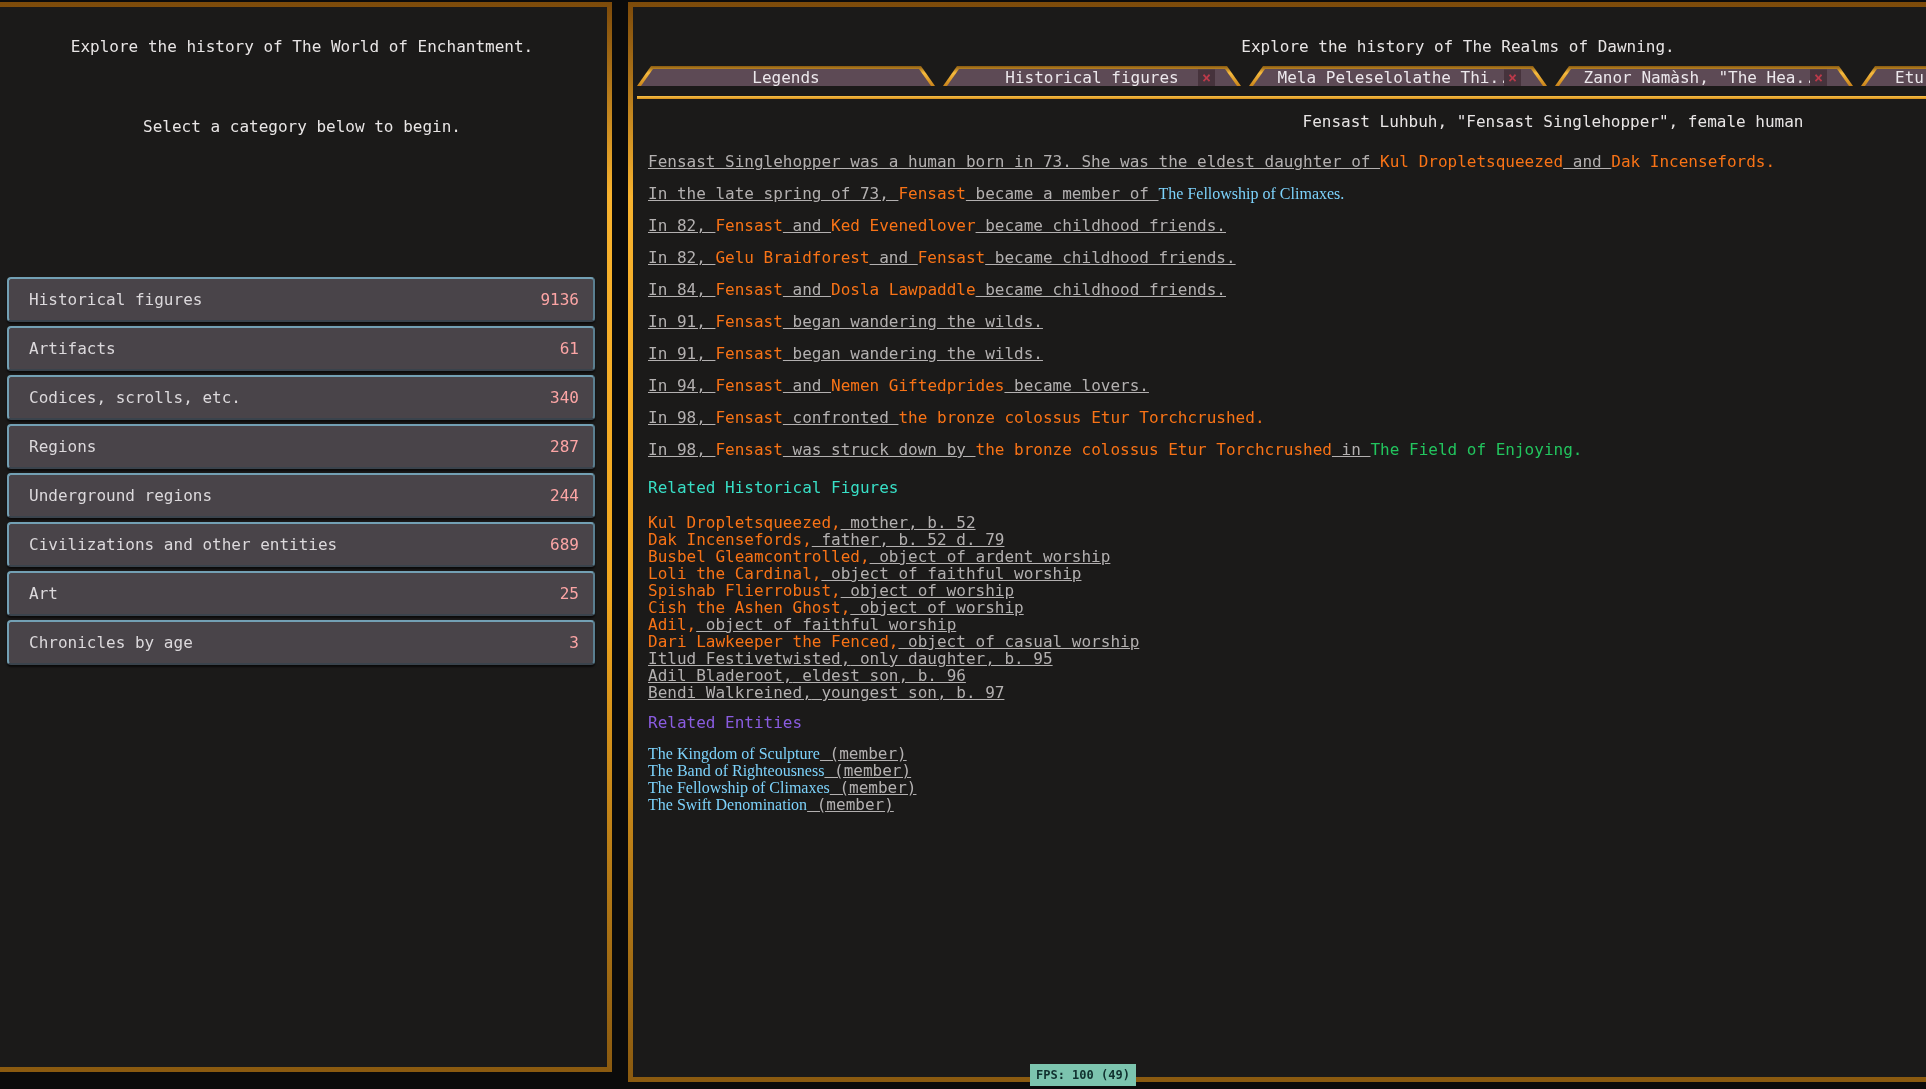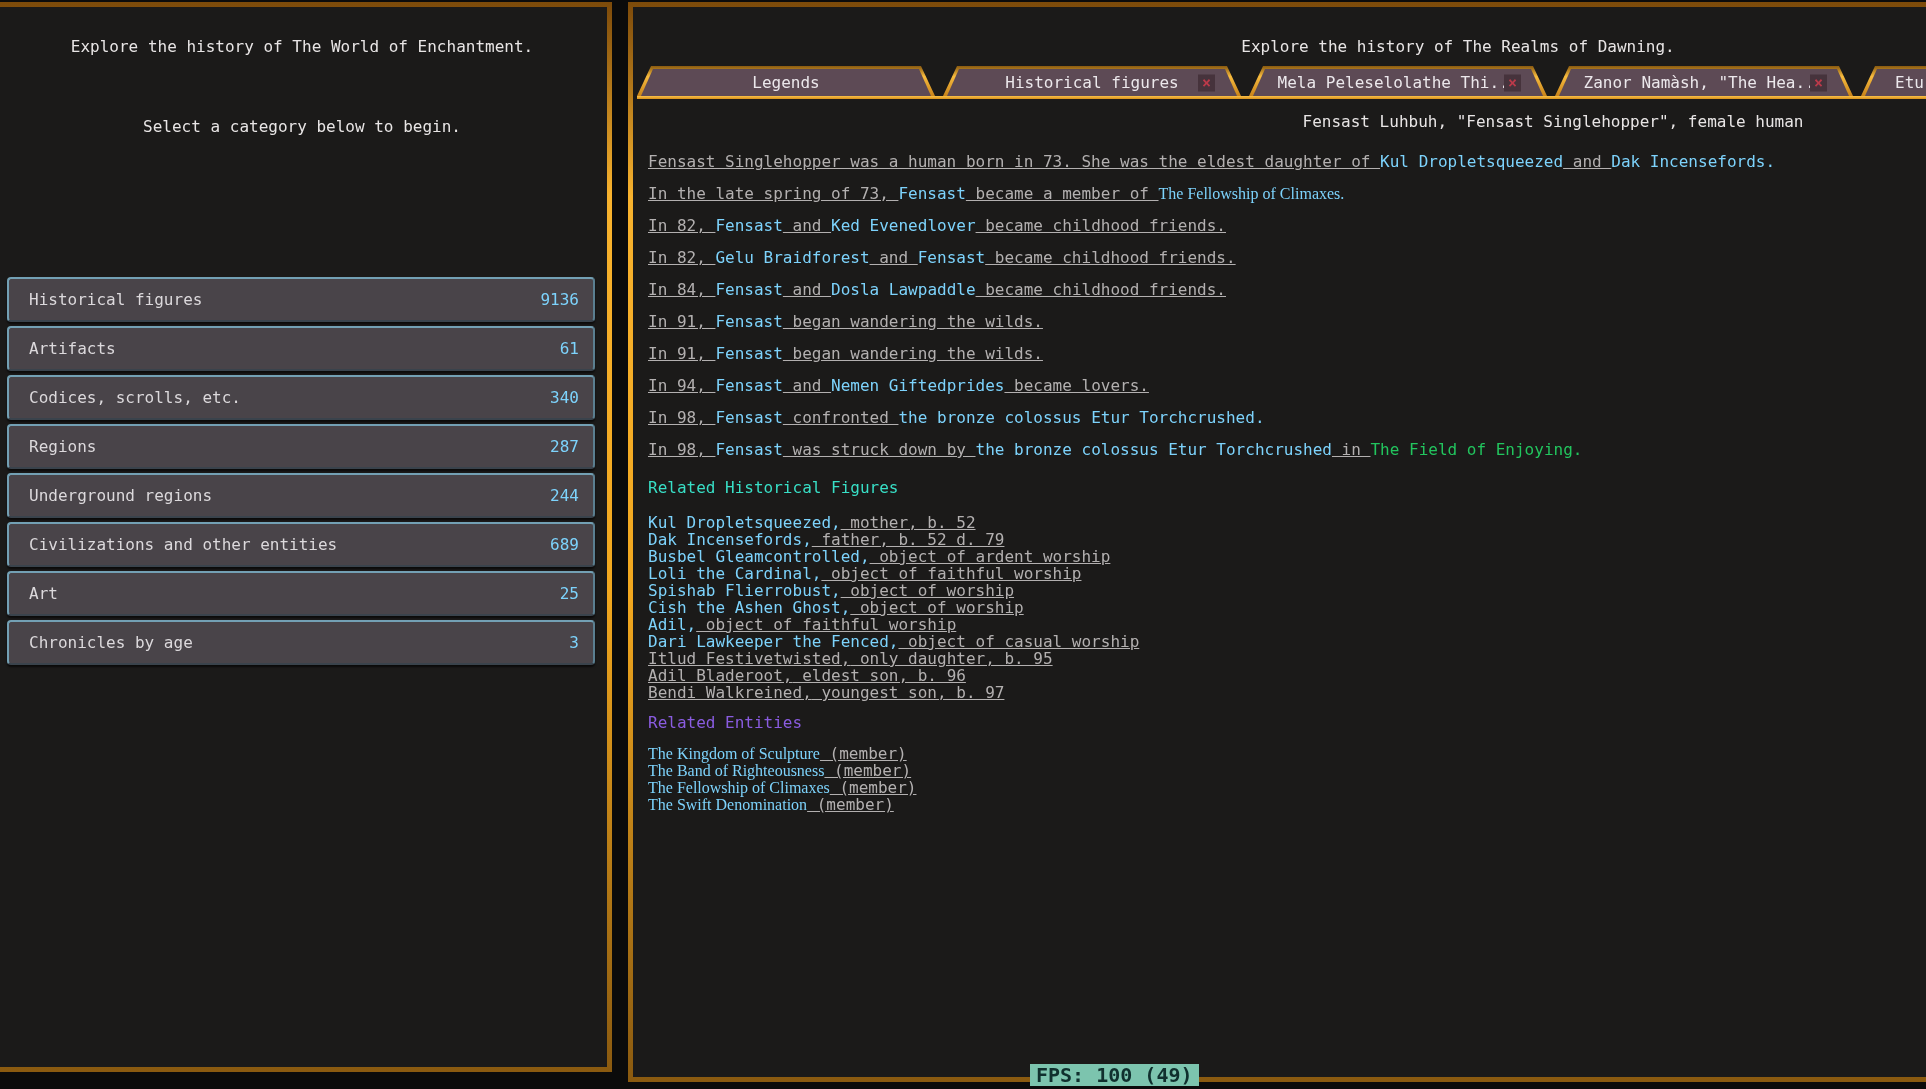--- a/index.html
+++ b/index.html
@@ -37,27 +37,27 @@
     border:2px solid #73a0b4;
     border-bottom-color:#3a434c;
     border-right-color:#5b7f90;
     border-radius:4px;
     box-shadow:0 2px 2px rgba(0,0,0,.6);
     display:flex;align-items:center;justify-content:space-between;
     padding:0 14px 0 20px;
     cursor:pointer;
   }
   .cat-label{color:#dcd9dc;}
-  .cat-count{color:#7dd3fc;}
+  .cat-count{color:#fca5a5;}
 
   
   #tabbar{position:absolute;top:59px;left:4px;right:0;height:33px;display:flex;gap:8px;}
   #tabbar::after{content:'';position:absolute;left:0;right:0;bottom:0;height:3px;
     background:linear-gradient(180deg,#f9c14a,#d8901a);}
-  .tab{position:relative;width:298px;height:30px;flex:none;cursor:pointer;
+  .tab{position:relative;width:298px;height:20px;flex:none;cursor:pointer;
     clip-path:polygon(0 100%,14px 0,calc(100% - 14px) 0,100% 100%);
     background:linear-gradient(180deg,#8a5a10,#f7bb3e 35%,#c8831a);}
   .tab-inner{position:absolute;left:4px;right:4px;top:3px;bottom:0;
     clip-path:polygon(0 100%,12px 0,calc(100% - 12px) 0,100% 100%);
     background:#5d4a55;
     display:flex;align-items:center;justify-content:center;}
   .tab-label{color:#ece8ec;white-space:nowrap;overflow:hidden;}
   .tab:last-child .tab-inner{justify-content:flex-start;padding-left:30px;}
   .tab-close{
     position:absolute;right:22px;top:50%;transform:translateY(-50%);
@@ -72,28 +72,28 @@
   .event-line{height:32px;line-height:32px;white-space:nowrap;}
   .section-heading{margin-top:12px;padding-left:15px;height:20px;line-height:20px;}
   #related-figures-heading{color:#38dfc6;}
   #related-entities-heading{color:#8a5ce0;}
   .tight-list{margin-top:16px;padding-left:15px;}
   #entity-list{margin-top:12px;}
   .tight-line{height:17px;line-height:17px;white-space:nowrap;}
 
   
   .c-body{color:#b3b0b0;text-decoration:underline;}
-  .c-link{color:#7dd3fc;}
+  .c-link{color:#f97316;}
   .c-civ{color:#7dd3fc;font-family:Liberation Serif, serif;}
   .c-green{color:#22c55e;}
 
   #fps-indicator{
     position:absolute;left:1030px;top:1064px;z-index:10;
     background:#7cc4ae;color:#10302e;
-    font-weight:bold;font-size:20px;line-height:22px;height:22px;
+    font-weight:bold;font-size:12px;line-height:22px;height:22px;
     padding:0 6px;white-space:nowrap;
   }
 </style>
 </head>
 <body>
 
 <div id="left-panel" class="panel">
   <div class="panel-inner">
     <div id="lp-title" class="center-text">Explore the history of The World of Enchantment.</div>
     <div id="lp-subtitle" class="center-text">Select a category below to begin.</div>

